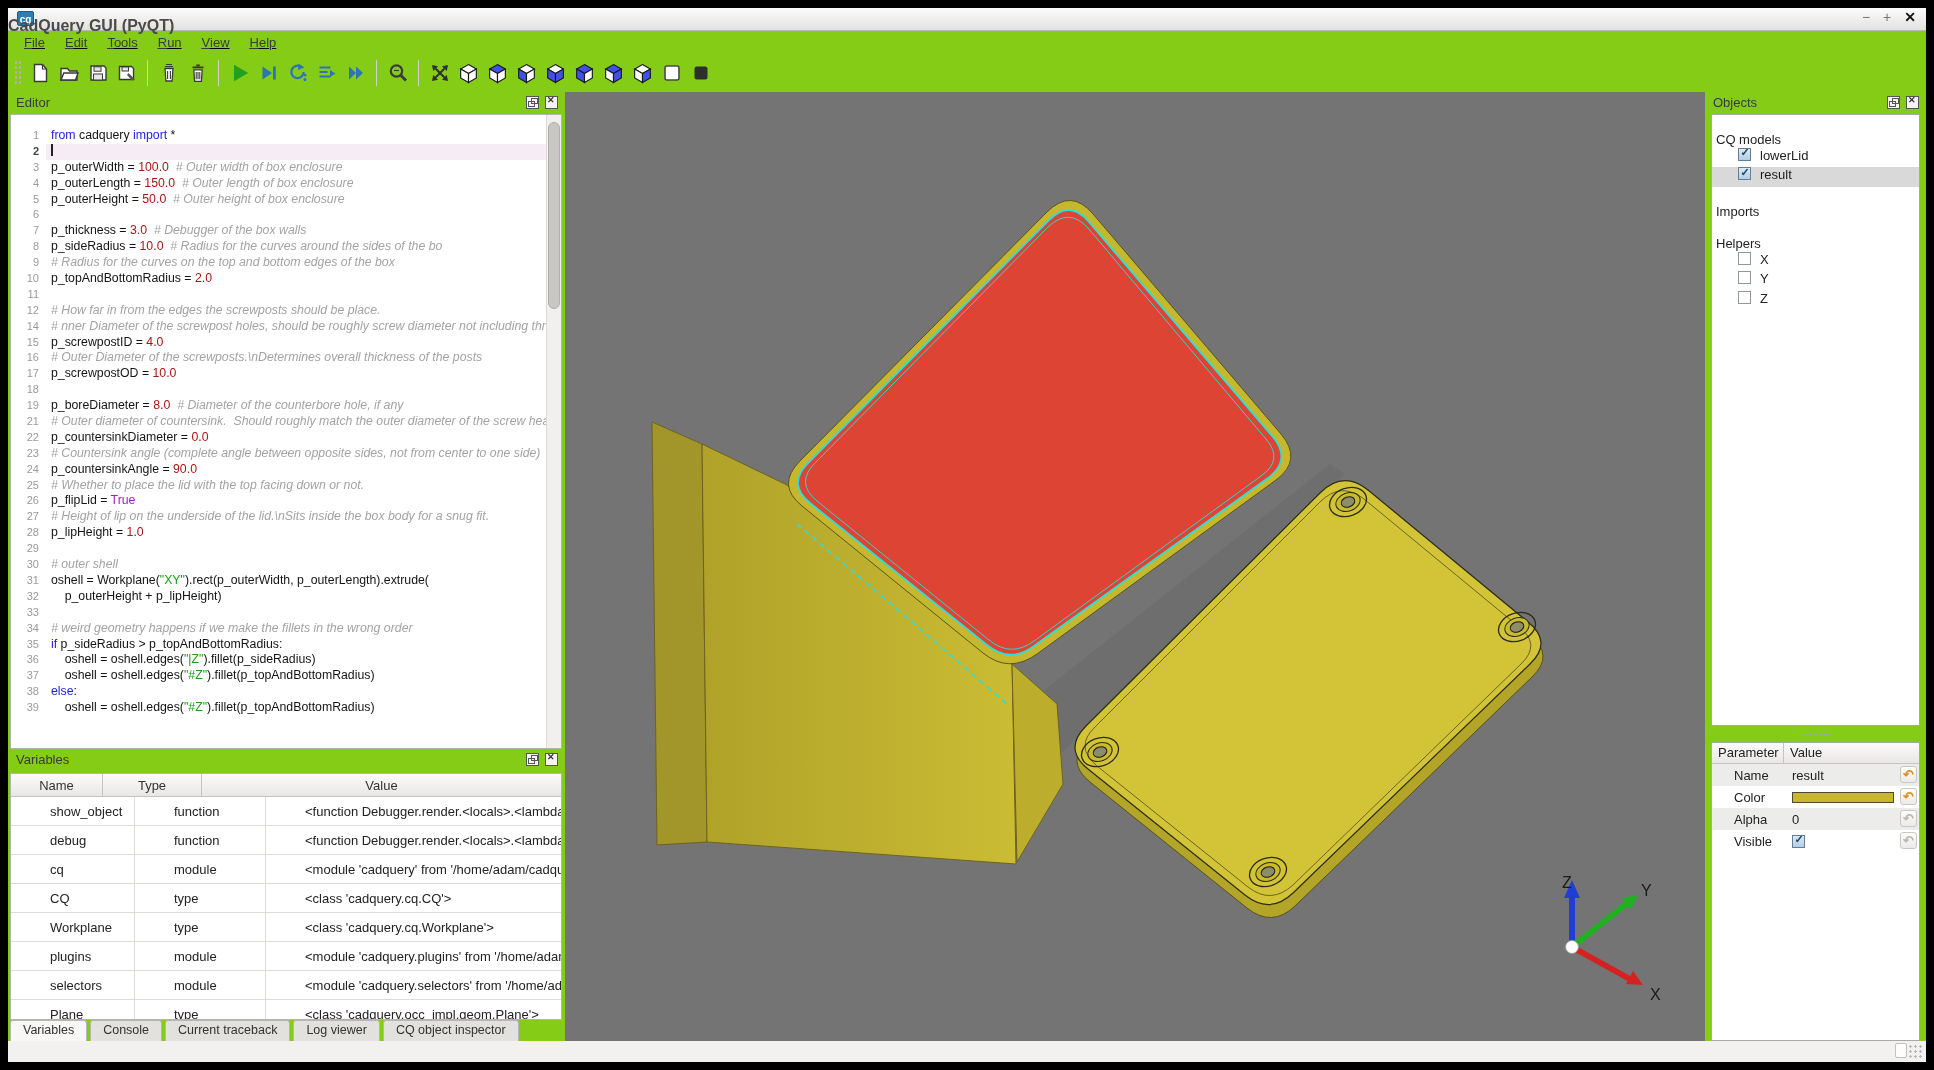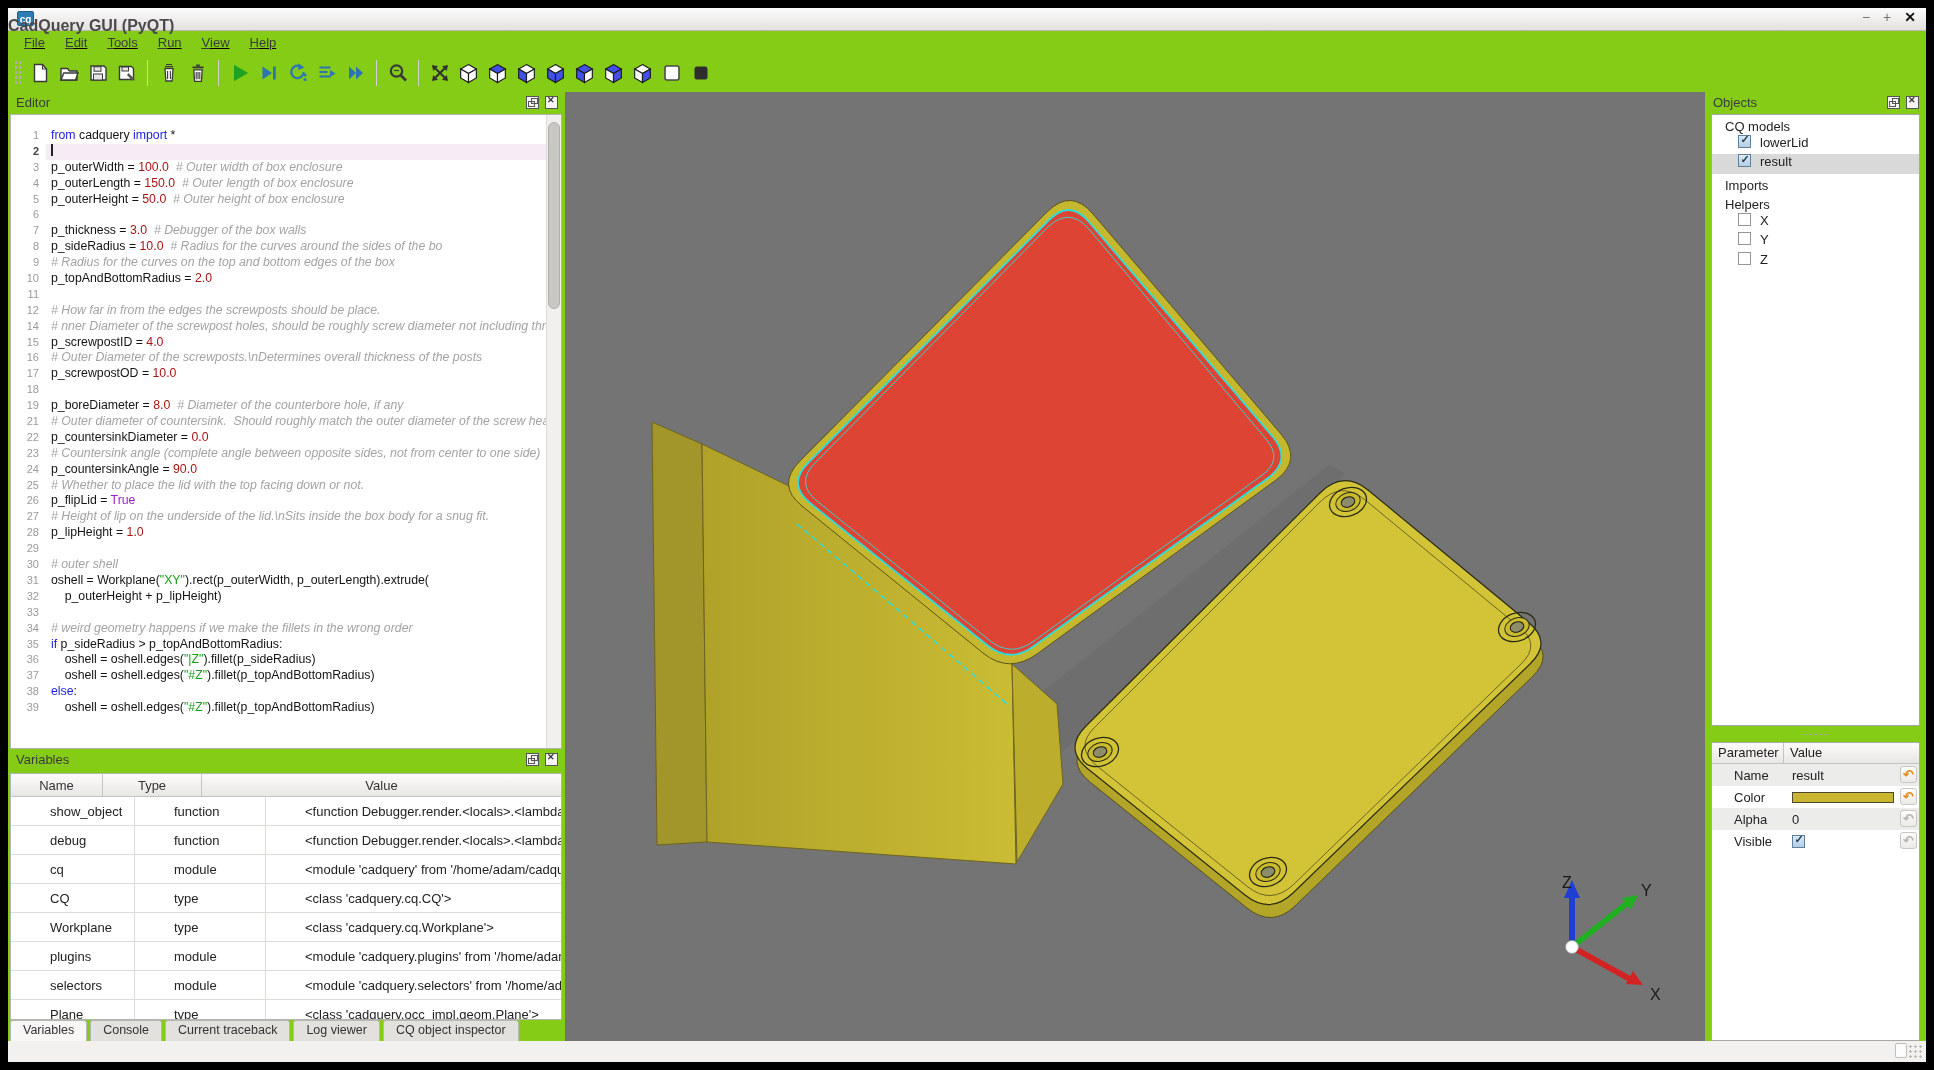--- a/index.html
+++ b/index.html
@@ -58,21 +58,21 @@
   .vc{padding:0 7px;border-right:1px solid #dedcd9;display:flex;align-items:center;white-space:nowrap;overflow:hidden;box-sizing:border-box;color:#222;margin-left:32px;}
   .c0{width:92px;flex:none;}
   .c1{width:99px;flex:none;}
   .c2{flex:1;border-right:none;}
   
   .tabsbar{position:absolute;left:2px;bottom:0;height:21px;display:flex;font-size:12.5px;}
   .tab{padding:2px 12px 0 12px;background:#e3e1de;border:1px solid #b8b6b3;border-bottom:none;border-radius:3px 3px 0 0;margin-right:3px;color:#333;white-space:nowrap;}
   .tab.active{background:#f8f7f6;}
   
   .obj-box{position:absolute;left:6px;right:6px;top:22px;height:612px;background:#fff;border:1px solid #aaa8a5;box-sizing:border-box;overflow:hidden;font-size:13px;color:#222;}
-  .tree-group{padding:4px 0 0 4px;height:15.5px;margin-left:9px;}
+  .tree-group{padding:17px 0 0 4px;height:15.5px;}
   .tree-item{display:flex;align-items:flex-start;height:19.5px;padding-left:26px;gap:9px;}
   .tree-item.selected{background:#d9d9d9;}
   .cb{width:13px;height:13px;border:1px solid #90989f;background:#fff;position:relative;flex:none;box-sizing:border-box;}
   .cb.checked{background:linear-gradient(#dce9f5,#b4cde4);border-color:#5f7f9a;}
   .cb.checked::after{content:"✓";position:absolute;left:1.5px;top:-2.5px;font-size:11px;color:#23455f;font-weight:bold;}
   .splitter{position:absolute;left:6px;right:6px;top:634px;height:16px;}
   .splitter::after{content:"";position:absolute;left:50%;top:7px;width:26px;height:3px;margin-left:-13px;background-image:radial-gradient(#a8a6a3 1px,transparent 1.2px);background-size:5px 3px;}
   .param-box{position:absolute;left:6px;right:6px;top:650px;bottom:0;background:#fff;border:1px solid #aaa8a5;box-sizing:border-box;overflow:hidden;font-size:13px;color:#222;}
   .phead{display:flex;height:20px;background:linear-gradient(#fbfbfa,#e9e7e5);border-bottom:1px solid #c6c4c1;}
   .ph{padding:2px 6px;box-sizing:border-box;}

